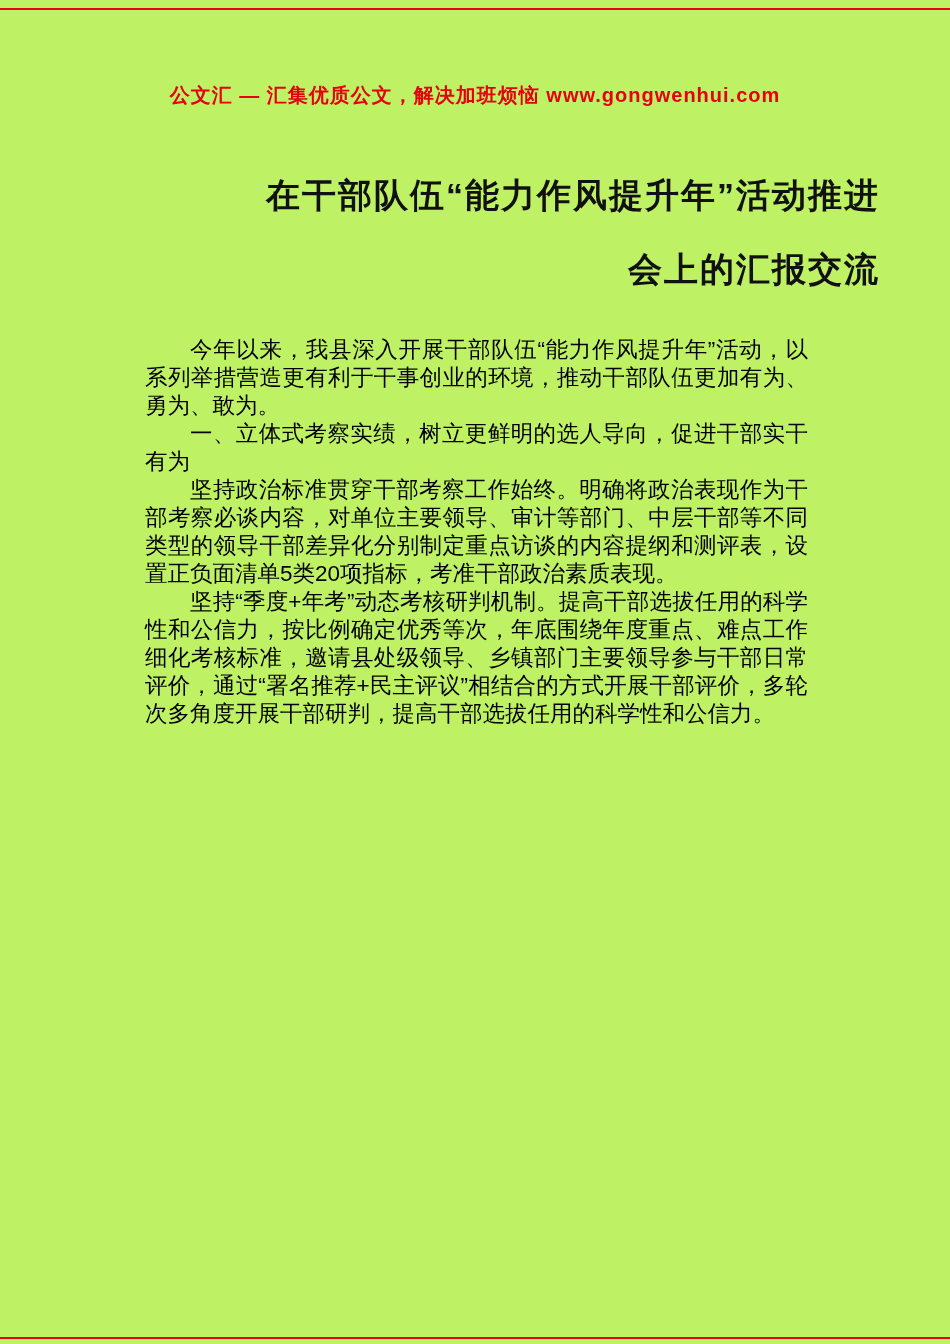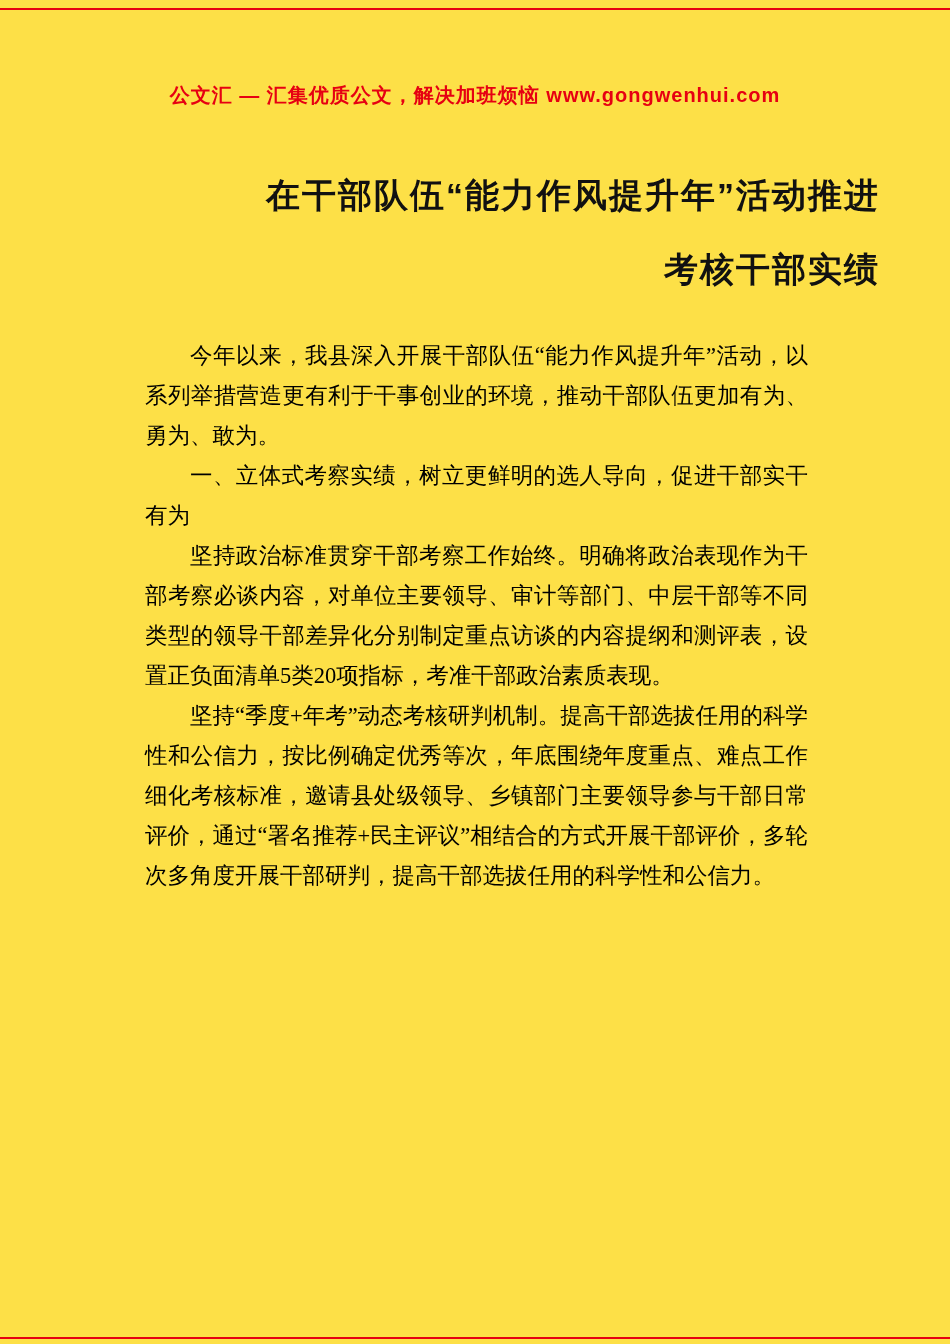--- a/index.html
+++ b/index.html
@@ -4,21 +4,21 @@
 <style>
   * { margin: 0; padding: 0; box-sizing: border-box; }
   html, body { background: #ffffff; }
   :root { --accent: #e60012; }
 
   .page {
     position: relative;
     width: 950px;
     height: 1344px;
     margin: 0 auto;
-    background: #fde047;
+    background: #bef264;
     overflow: hidden;
     font-family: "Liberation Serif", "DejaVu Serif", serif;
   }
 
   .rule {
     position: absolute;
     left: 0;
     right: 0;
     height: 2px;
     background: var(--accent);
@@ -53,43 +53,43 @@
     letter-spacing: 2px;
   }
   .doc-title .title-line { display: block; }
 
   .doc-body {
     position: absolute;
     top: 336px;
     left: 145px;
     width: 663px;
     font-size: 22.5px;
-    line-height: 40px;
+    line-height: 28px;
     color: #000000;
     text-align: justify;
     text-justify: inter-character;
-    font-family: Liberation Serif, serif;
+    font-family: Liberation Sans, sans-serif;
   }
   .doc-body p {
     text-indent: 2em;
     margin: 0;
   }
 </style>
 </head>
 <body>
 
 <div class="page">
 
   <div class="rule top"></div>
 
   <div class="watermark">公文汇 — 汇集优质公文，解决加班烦恼 www.gongwenhui.com</div>
 
   <h1 class="doc-title">
     <span class="title-line">在干部队伍“能力作风提升年”活动推进</span>
-    <span class="title-line">考核干部实绩</span>
+    <span class="title-line">会上的汇报交流</span>
   </h1>
 
   <div class="doc-body">
     <p>今年以来，我县深入开展干部队伍“能力作风提升年”活动，以系列举措营造更有利于干事创业的环境，推动干部队伍更加有为、勇为、敢为。</p>
     <p>一、立体式考察实绩，树立更鲜明的选人导向，促进干部实干有为</p>
     <p>坚持政治标准贯穿干部考察工作始终。明确将政治表现作为干部考察必谈内容，对单位主要领导、审计等部门、中层干部等不同类型的领导干部差异化分别制定重点访谈的内容提纲和测评表，设置正负面清单5类20项指标，考准干部政治素质表现。</p>
     <p>坚持“季度+年考”动态考核研判机制。提高干部选拔任用的科学性和公信力，按比例确定优秀等次，年底围绕年度重点、难点工作细化考核标准，邀请县处级领导、乡镇部门主要领导参与干部日常评价，通过“署名推荐+民主评议”相结合的方式开展干部评价，多轮次多角度开展干部研判，提高干部选拔任用的科学性和公信力。</p>
   </div>
 
   <div class="rule bottom"></div>

